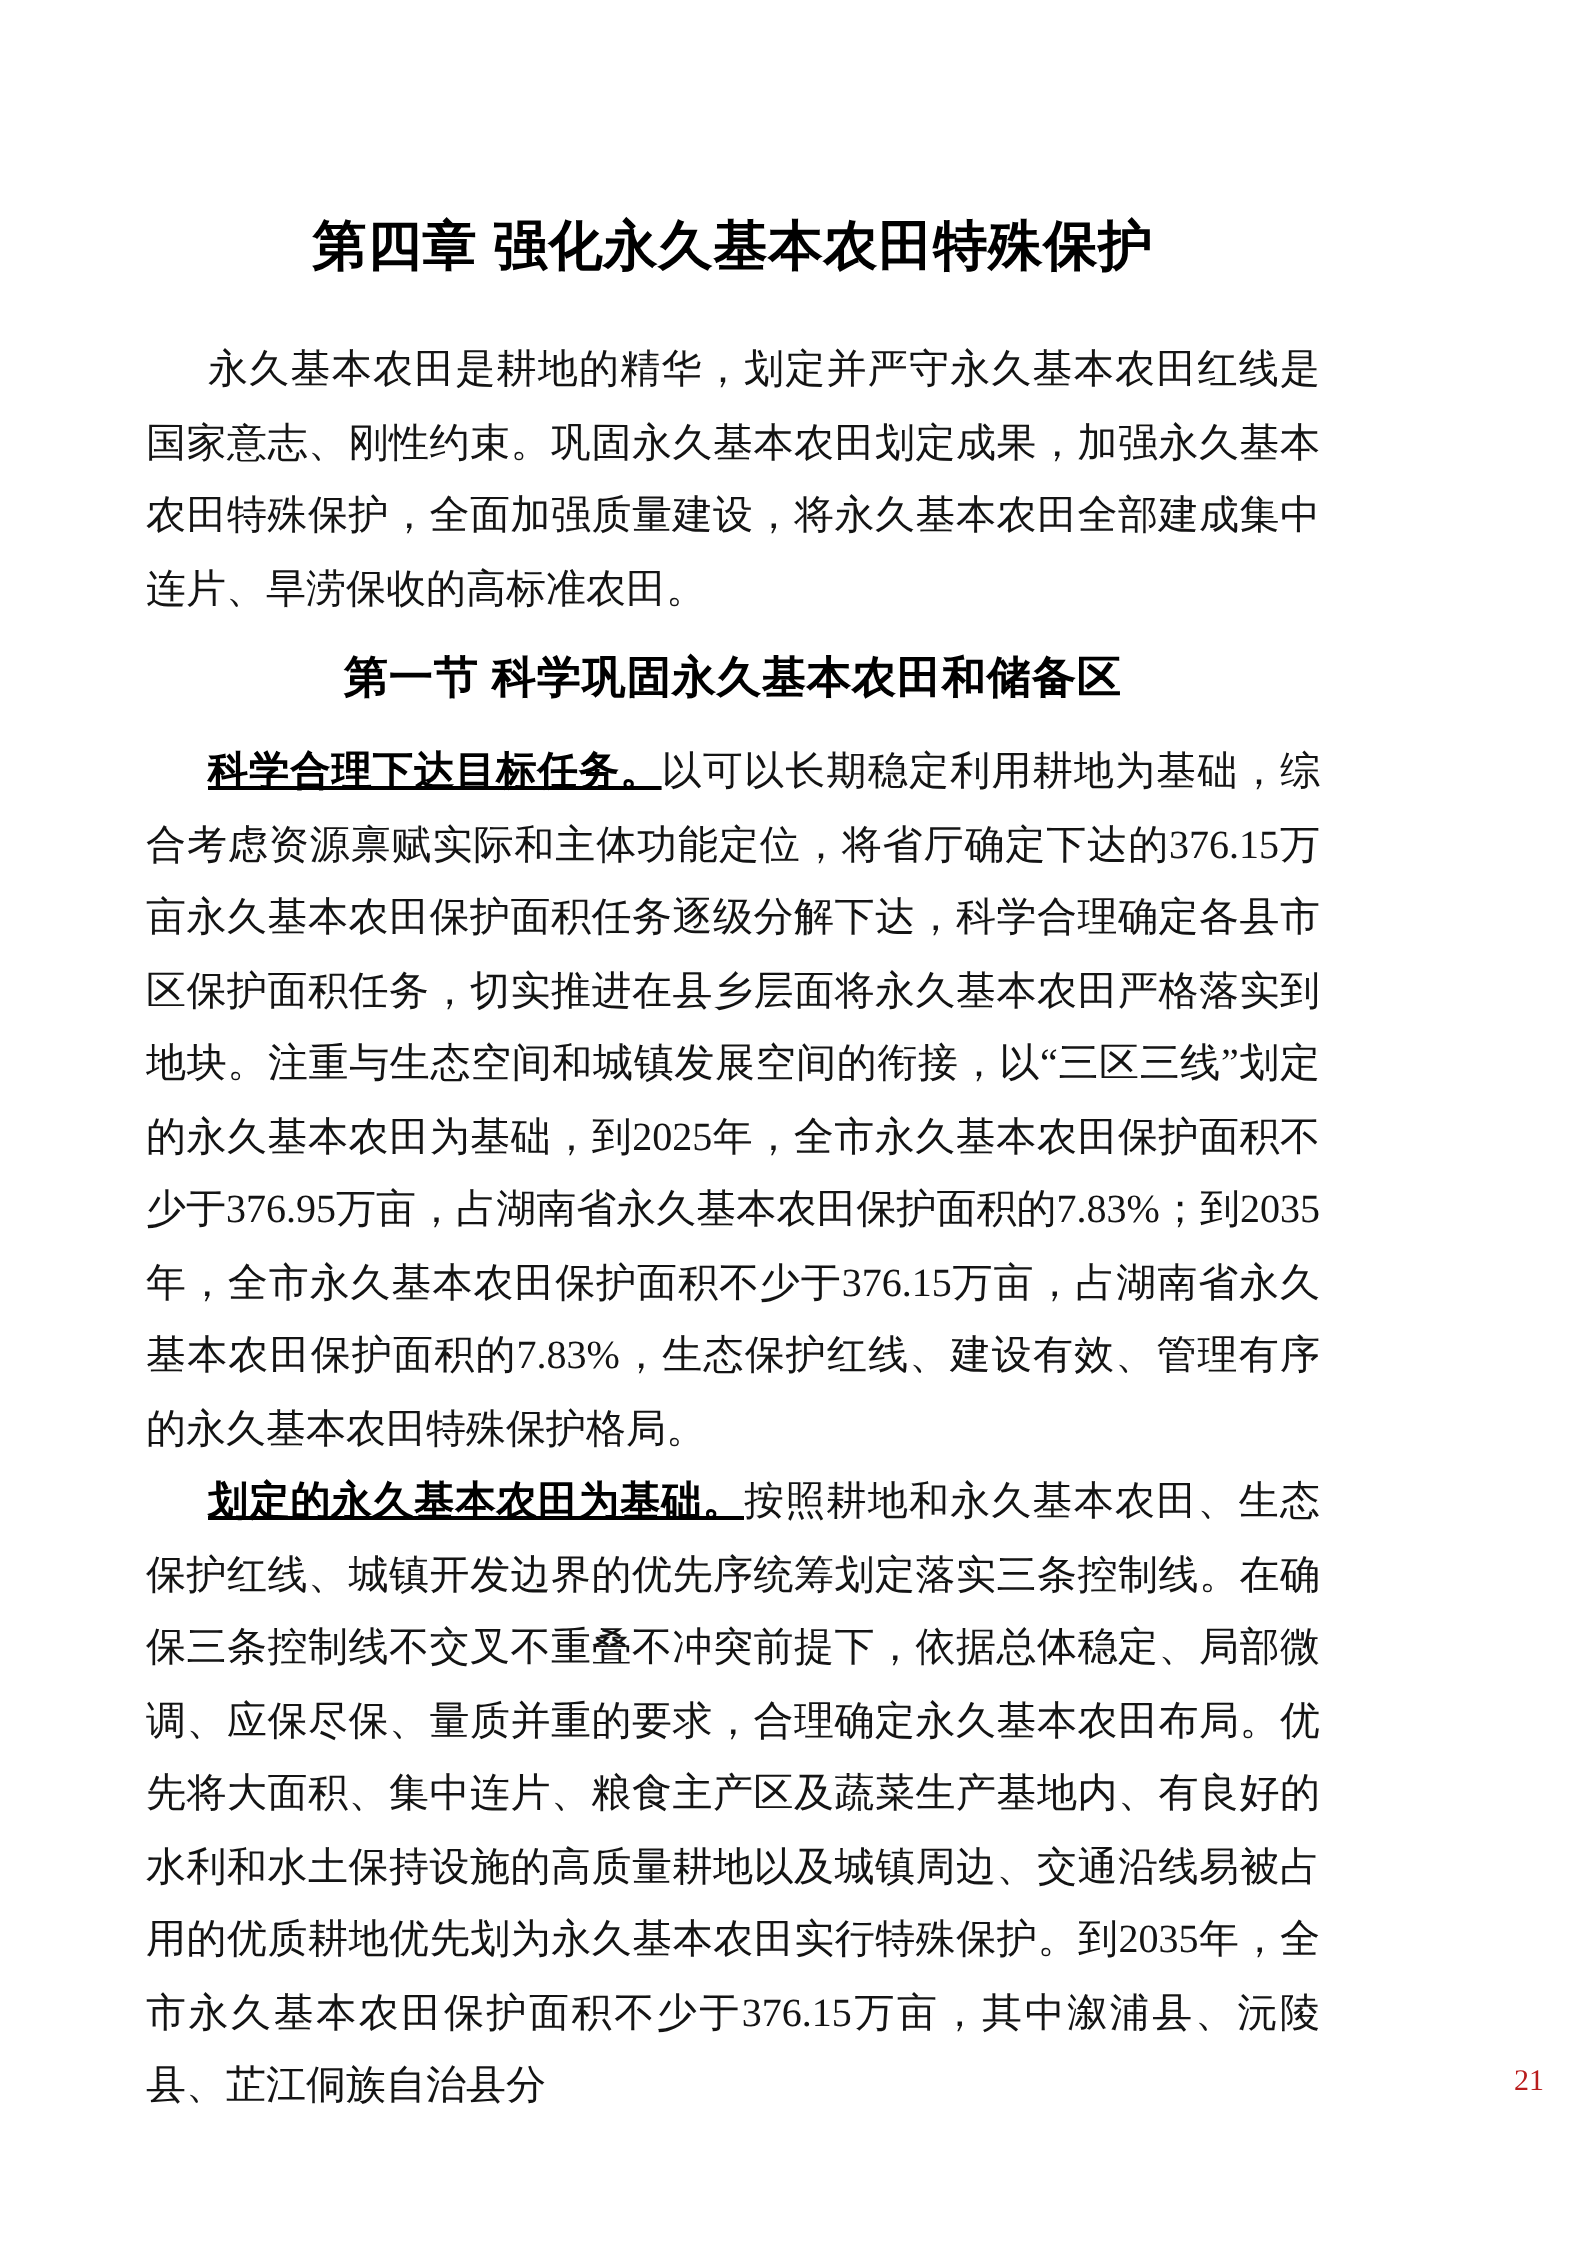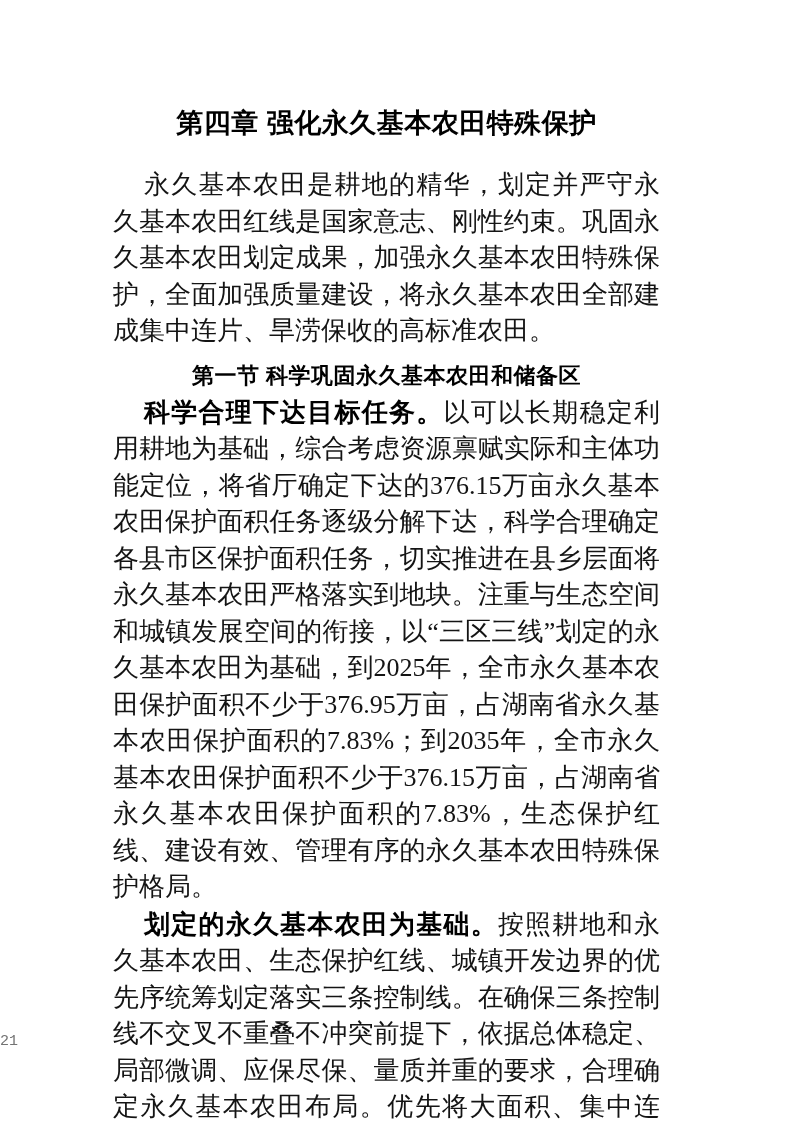--- a/index.html
+++ b/index.html
@@ -6,70 +6,71 @@
     margin: 0;
     padding: 0;
     background: #ffffff;
   }
   .page {
     position: relative;
     width: 772px;
     height: 1122px;
     background: #ffffff;
     box-sizing: border-box;
-    padding: 104px 112px 0 113px;
+    padding: 104px 112px 0 73px;
     overflow: hidden;
     color: #141414;
     font-family: "Liberation Serif", "DejaVu Serif", serif;
   }
   .chapter-title {
     margin: 0 0 25px 0;
     font-family: "Liberation Sans", "DejaVu Sans", sans-serif;
     font-weight: bold;
     font-size: 27px;
     line-height: 38px;
     text-align: center;
     color: #000000;
     letter-spacing: 0.5px;
     white-space: nowrap;
   }
   .section-title {
-    margin: 7px 0 0 0;
+    margin: 7px 0 11px 0;
     font-family: "Liberation Sans", "DejaVu Sans", sans-serif;
     font-weight: bold;
     font-size: 22px;
     line-height: 37px;
     text-align: center;
     color: #000000;
     letter-spacing: 0.5px;
     white-space: nowrap;
   }
   .body-para {
     margin: 0;
-    font-size: 26px;
+    font-size: 20px;
     line-height: 36.5px;
     text-align: justify;
     text-justify: inter-ideograph;
     text-indent: 31px;
     color: #141414;
   }
   .para-lead {
     font-family: "Liberation Sans", "DejaVu Sans", sans-serif;
     font-weight: bold;
     color: #000000;
+    text-decoration: underline;
   }
   .page-number {
     position: absolute;
     left: 0;
     right: 0;
     top: 1033px;
-    text-align: left;
-    font-family: Liberation Mono, monospace;
+    text-align: right;
+    font-family: Liberation Serif, serif;
     font-size: 15px;
-    color: #737373;
+    color: #b91c1c;
   }
 </style>
 </head>
 <body>
 
 <div class="page">
 
   <h1 class="chapter-title">第四章 强化永久基本农田特殊保护</h1>
 
   <p class="body-para">永久基本农田是耕地的精华，划定并严守永久基本农田红线是国家意志、刚性约束。巩固永久基本农田划定成果，加强永久基本农田特殊保护，全面加强质量建设，将永久基本农田全部建成集中连片、旱涝保收的高标准农田。</p>

